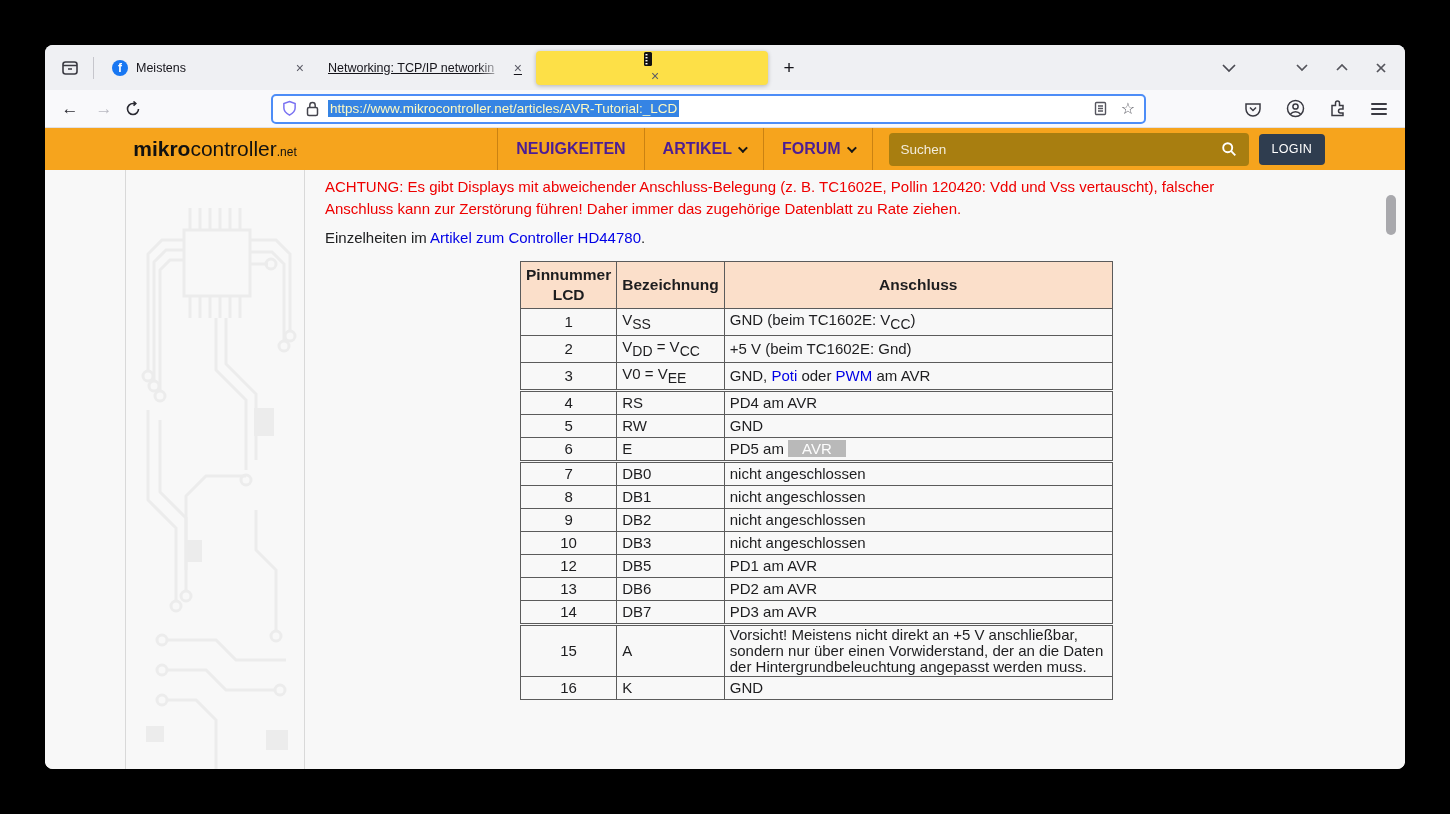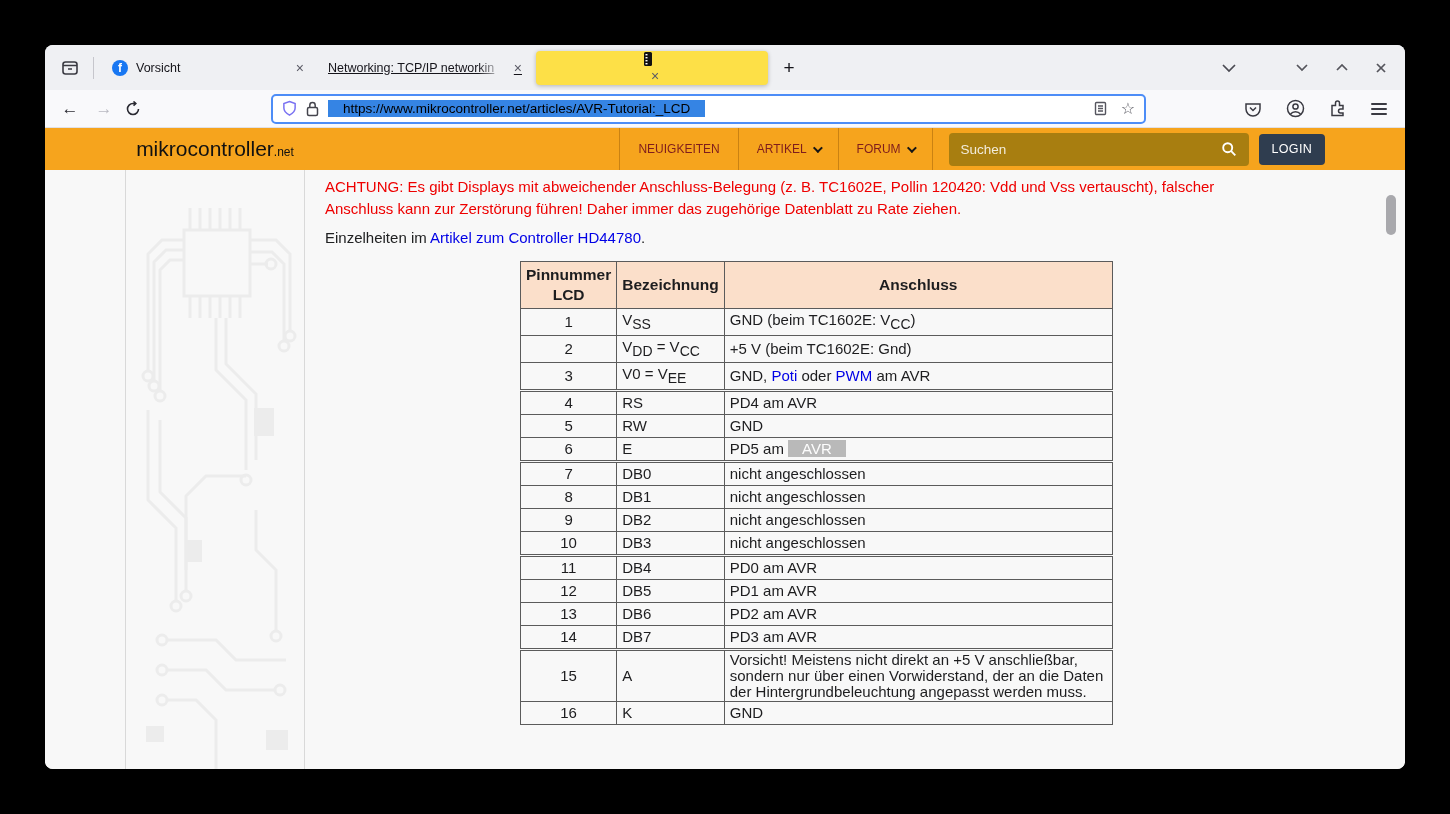--- a/index.html
+++ b/index.html
@@ -30,40 +30,40 @@
   .winctl { display:flex; align-items:center; gap:26px; margin-right:8px; }
 
   
   .toolbar { height:38px; background:#f9f9fb; border-bottom:1px solid #e1e1e6;
              display:flex; align-items:center; padding:0 12px; }
   .navbtn { width:26px; text-align:center; font-size:17px; color:#2b2b33; margin-right:8px; }
   .navbtn.disabled { color:#b9b9c1; }
   .urlbar { width:875px; height:30px; margin-left:112px; background:#fff;
             border:2px solid #4d8df7; border-radius:5px; display:flex; align-items:center; padding:0 9px; }
   .urlbar .ic { margin-right:9px; display:flex; }
-  .url-text { font-size:13.5px; color:#000000; background:#3584e4; padding:1px 15px; white-space:nowrap; }
+  .url-text { font-size:13.5px; color:#fef9c3; background:#3584e4; padding:1px 2px; white-space:nowrap; }
   .url-spacer { flex:1; }
   .star { font-size:16px; color:#55555e; margin-left:14px; }
   .tb-right { margin-left:auto; display:flex; align-items:center; gap:24px; padding-right:6px; }
   .hamb { width:16px; display:flex; flex-direction:column; gap:3px; }
   .hamb span { height:2px; background:#3a3a42; border-radius:1px; }
 
   
   .siteheader { height:42px; display:flex; align-items:center; padding-right:80px; }
   .logo { width:182px; margin-left:79px; text-align:center; color:#111; font-size:21px; white-space:nowrap; }
-  .logo b { font-weight:400; }
+  .logo b { font-weight:700; }
   .logo .lt { font-weight:300; }
   .logo .net { font-size:12px; font-weight:400; }
   .mainnav { margin-left:auto; display:flex; height:100%; }
-  .nav-item { display:flex; align-items:center; gap:6px; padding:0 18px; font-size:12px; font-weight:normal;
-              color:#7f1d1d; border-left:1px solid rgba(120,70,0,.35); }
+  .nav-item { display:flex; align-items:center; gap:6px; padding:0 18px; font-size:16px; font-weight:bold;
+              color:#4c1d95; border-left:1px solid rgba(120,70,0,.35); }
   .nav-item:last-child { border-right:1px solid rgba(120,70,0,.35);text-align:right; }
   .chev { width:7px; height:7px; border-right:2px solid #161616; border-bottom:2px solid #161616;
           transform:rotate(45deg) translateY(-2px); }
-  .search { width:300px; height:33px; border-radius:4px; display:flex; align-items:center;
+  .search { width:360px; height:33px; border-radius:4px; display:flex; align-items:center;
             padding:0 12px; margin:0 10px 0 16px; }
   .search input { flex:1; background:transparent; border:none; outline:none; color:rgba(255,255,255,.95);
                   font-size:13.5px; font-family:"Liberation Sans",sans-serif; }
   .search input::placeholder { color:rgba(255,255,255,.85); }
   .login { height:31px; padding:0 13px; border-radius:4px; color:#fff; font-size:12.5px;
            display:flex; align-items:center; letter-spacing:.3px; }
 
   
   .page { position:relative; height:599px; background:#f8f8f8; overflow:hidden; }
   .wm-col { position:absolute; left:80px; top:0; bottom:0; width:180px;
@@ -99,21 +99,21 @@
       <svg width="18" height="18" viewBox="0 0 18 18" fill="none" stroke="#3a3a42" stroke-width="1.6">
         <rect x="2" y="3" width="14" height="12" rx="2.5"></rect>
           <line x1="2" y1="6.5" x2="16" y2="6.5"></line>
           <line x1="7" y1="10" x2="11" y2="10"></line>
       </svg>
     </div>
     <div class="tb-sep"></div>
 
     <div class="tab tab1">
       <span class="fav fbicon">f</span>
-      <span class="tab-label">Vorsicht</span>
+      <span class="tab-label">Meistens</span>
       <span class="tab-close">×</span>
     </div>
 
     <div class="tab tab2">
       <span class="tab-label">Networking: TCP/IP networkin</span>
       <span class="tab-close">×</span>
     </div>
 
     <div class="tab tab3 active">
       <span class="fav">
@@ -359,25 +359,20 @@
         <tr>
           <td class="c-pin">9</td>
           <td class="c-des">DB2</td>
           <td class="c-ans">nicht angeschlossen</td>
         </tr>
         <tr>
           <td class="c-pin">10</td>
           <td class="c-des">DB3</td>
           <td class="c-ans">nicht angeschlossen</td>
         </tr>
-        <tr class="grp">
-          <td class="c-pin">11</td>
-          <td class="c-des">DB4</td>
-          <td class="c-ans">PD0 am AVR</td>
-        </tr>
         <tr>
           <td class="c-pin">12</td>
           <td class="c-des">DB5</td>
           <td class="c-ans">PD1 am AVR</td>
         </tr>
         <tr>
           <td class="c-pin">13</td>
           <td class="c-des">DB6</td>
           <td class="c-ans">PD2 am AVR</td>
         </tr>

